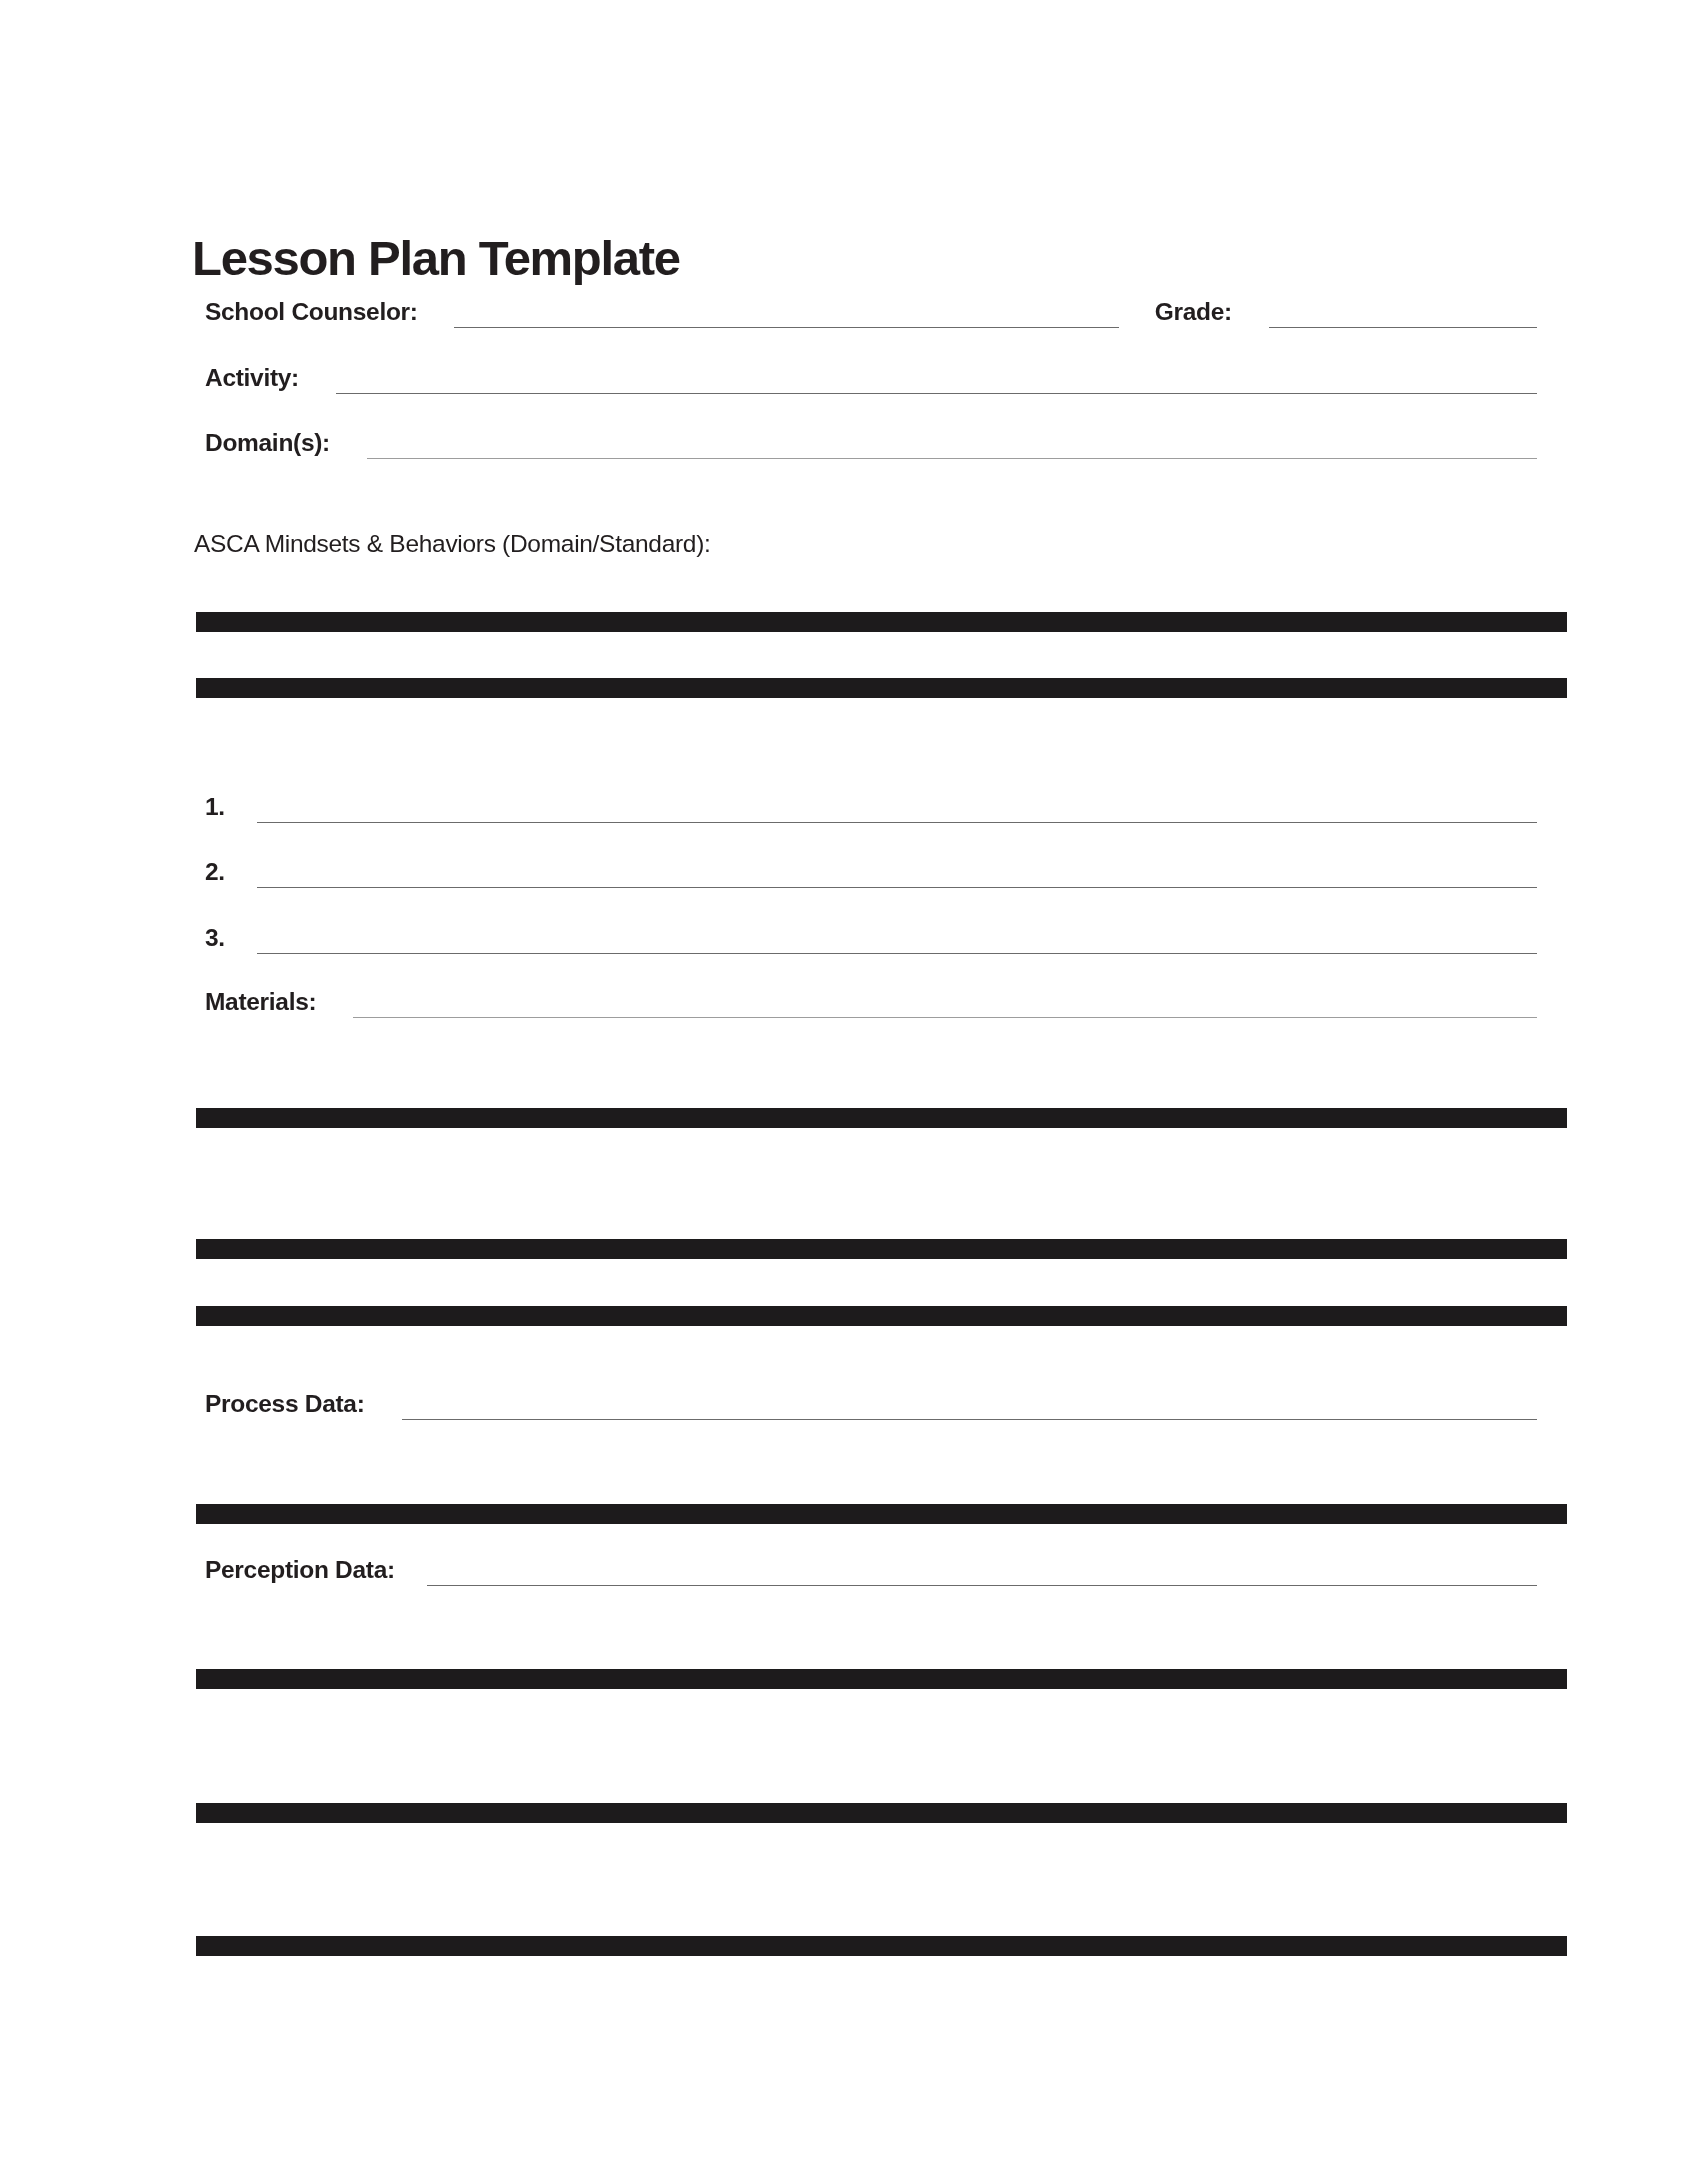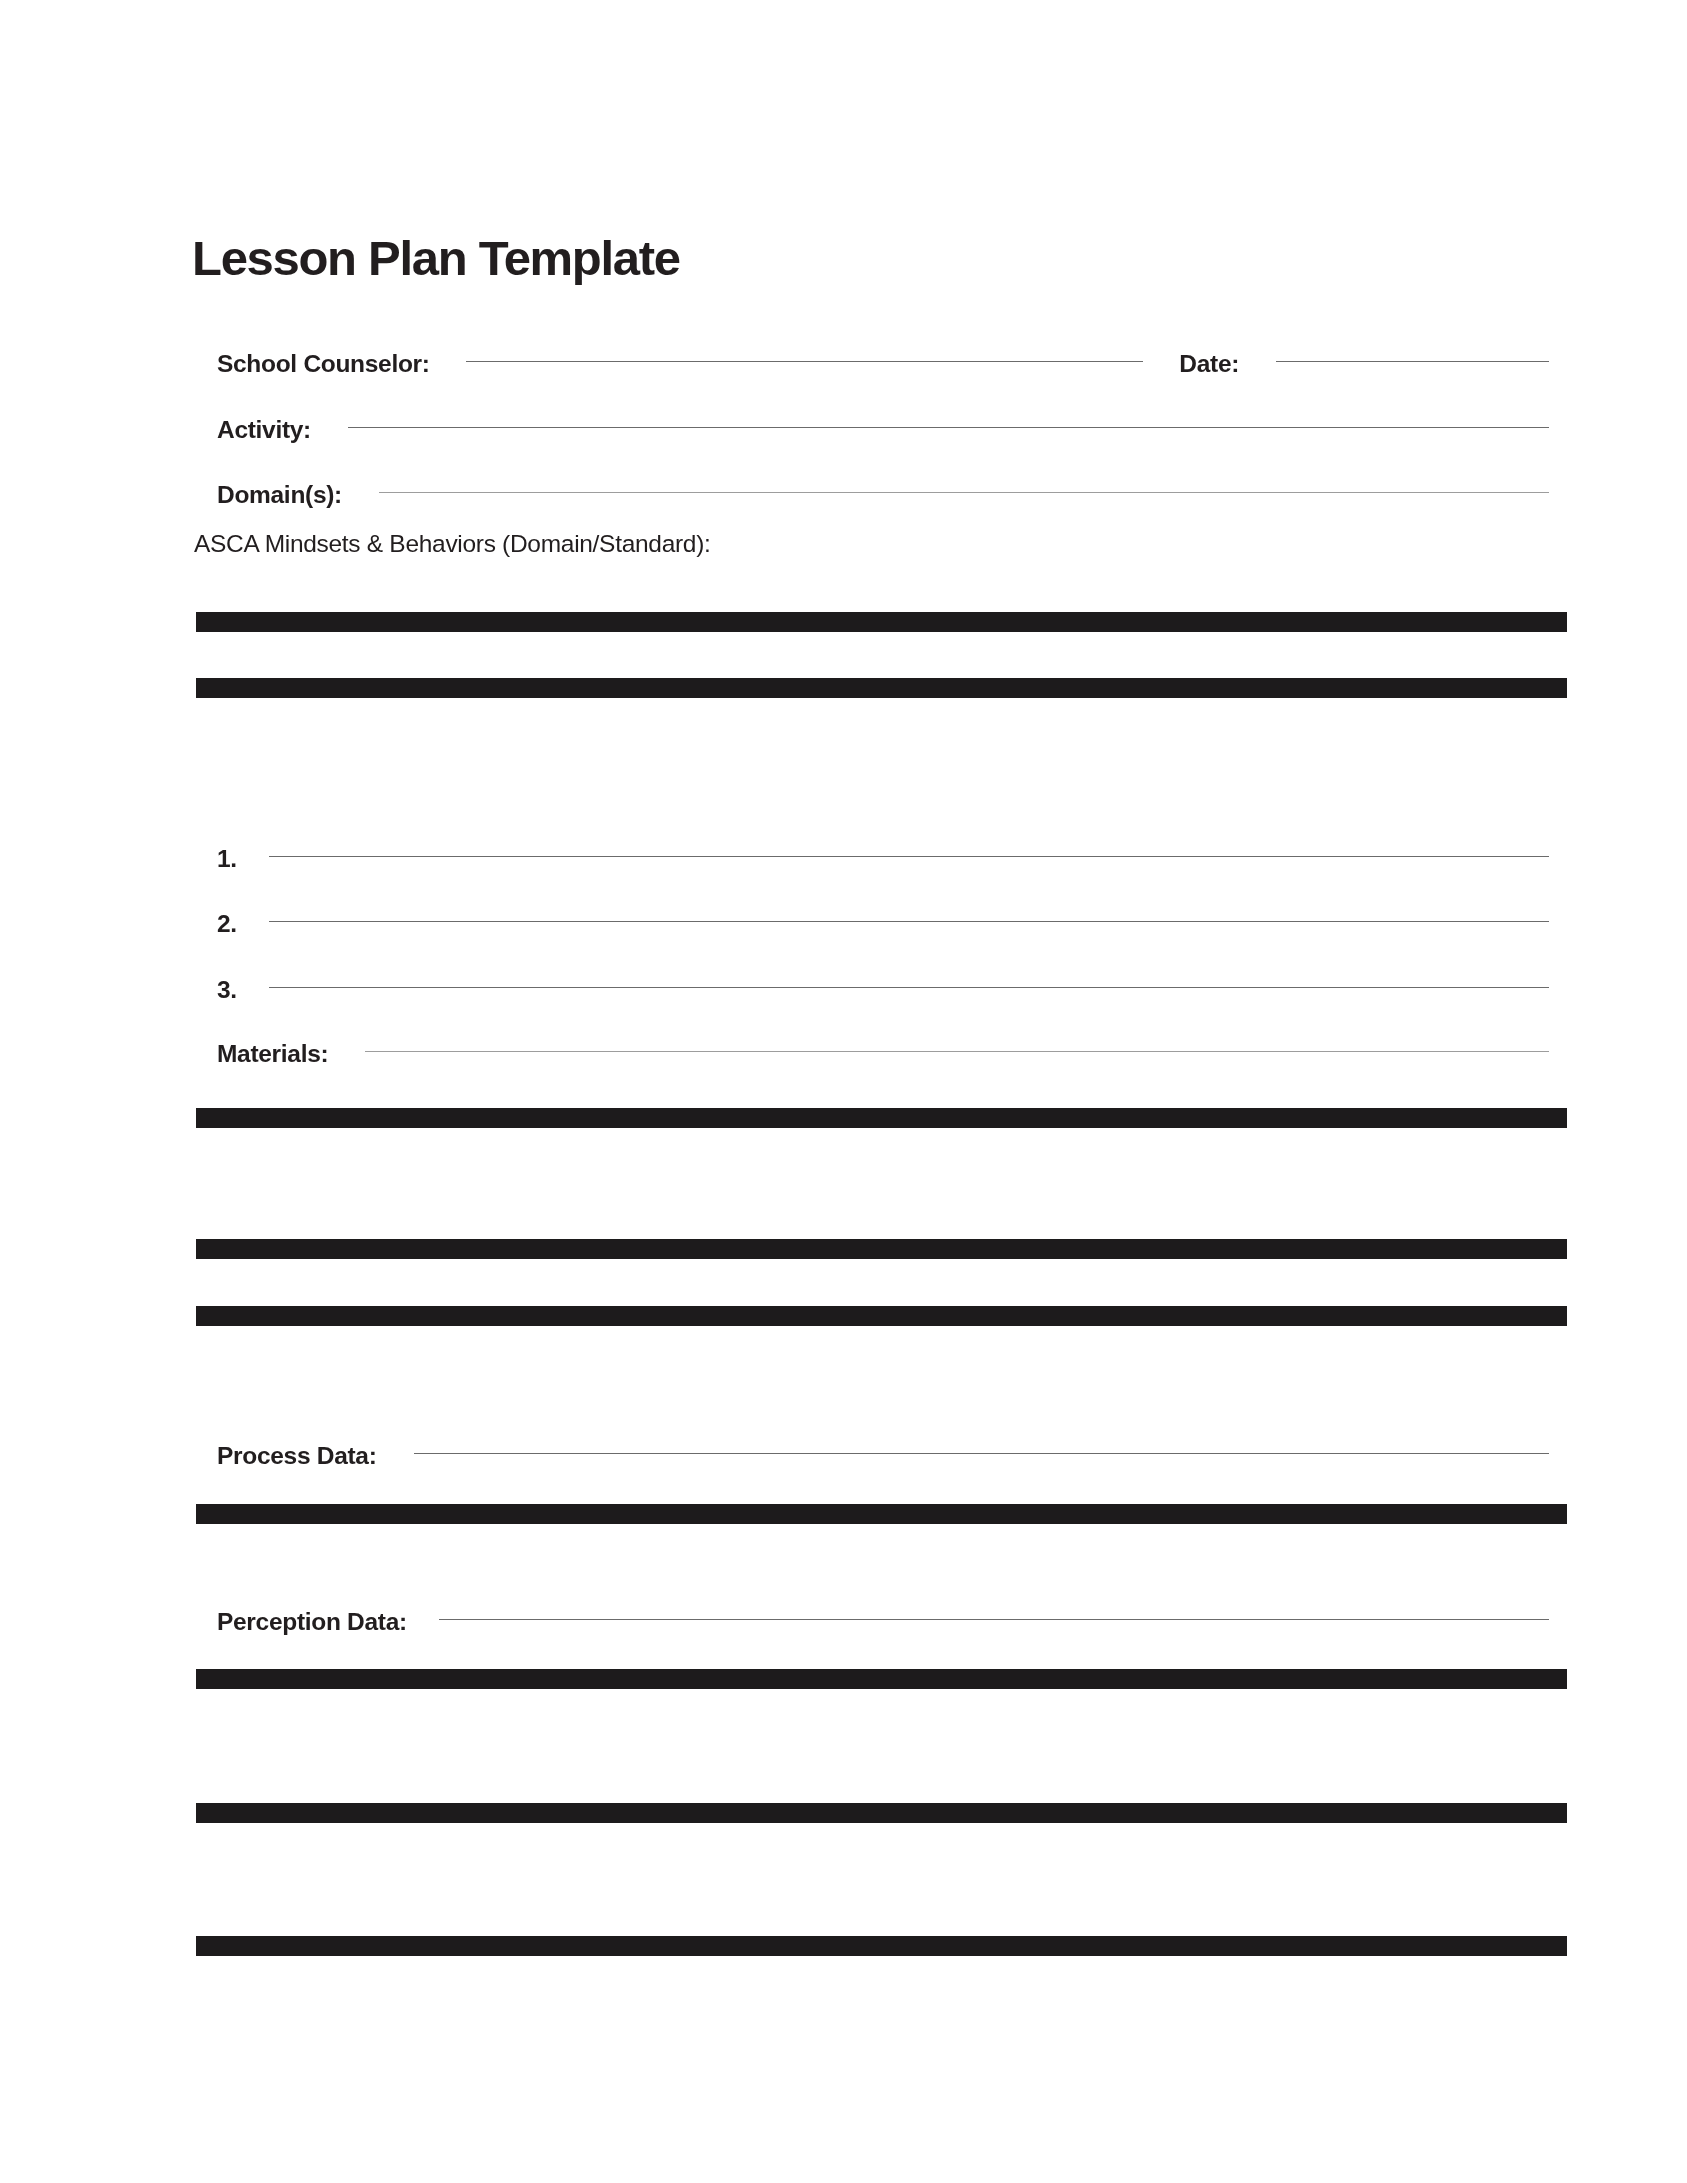--- a/index.html
+++ b/index.html
@@ -25,24 +25,25 @@
     left: 110px;
     top: 148px;
     font-size: 49px;
     font-weight: bold;
     letter-spacing: -1.3px;
     color: var(--text, #221e1f);
     white-space: nowrap;
   }
   .row {
     position: absolute;
-    left: 112px;
+    left: 100px;
     width: 1388px;
     height: 33px;
     display: flex;
+    align-items: flex-end;
     font-weight: bold;
   }
   .lbl {
     font-size: 24.5px;
     letter-spacing: -0.3px;
     line-height: 1.1;
     padding-bottom: 1.7px;
     white-space: nowrap;
     color: var(--text, #221e1f);
   }
@@ -76,21 +77,21 @@
 </head>
 <body>
 
 <div class="page">
 
   <h1 class="title">Lesson Plan Template</h1>
 
   <div class="row" style="top:246px">
     <span class="lbl">School Counselor:</span>
     <span class="blank gw"></span>
-    <span class="lbl">Date:</span>
+    <span class="lbl">Grade:</span>
     <span class="blank gn ml-md"></span>
   </div>
 
   <div class="row" style="top:312px">
     <span class="lbl">Activity:</span>
     <span class="blank g1 ml-md"></span>
   </div>
 
   <div class="row" style="top:377px">
     <span class="lbl">Domain(s):</span>

